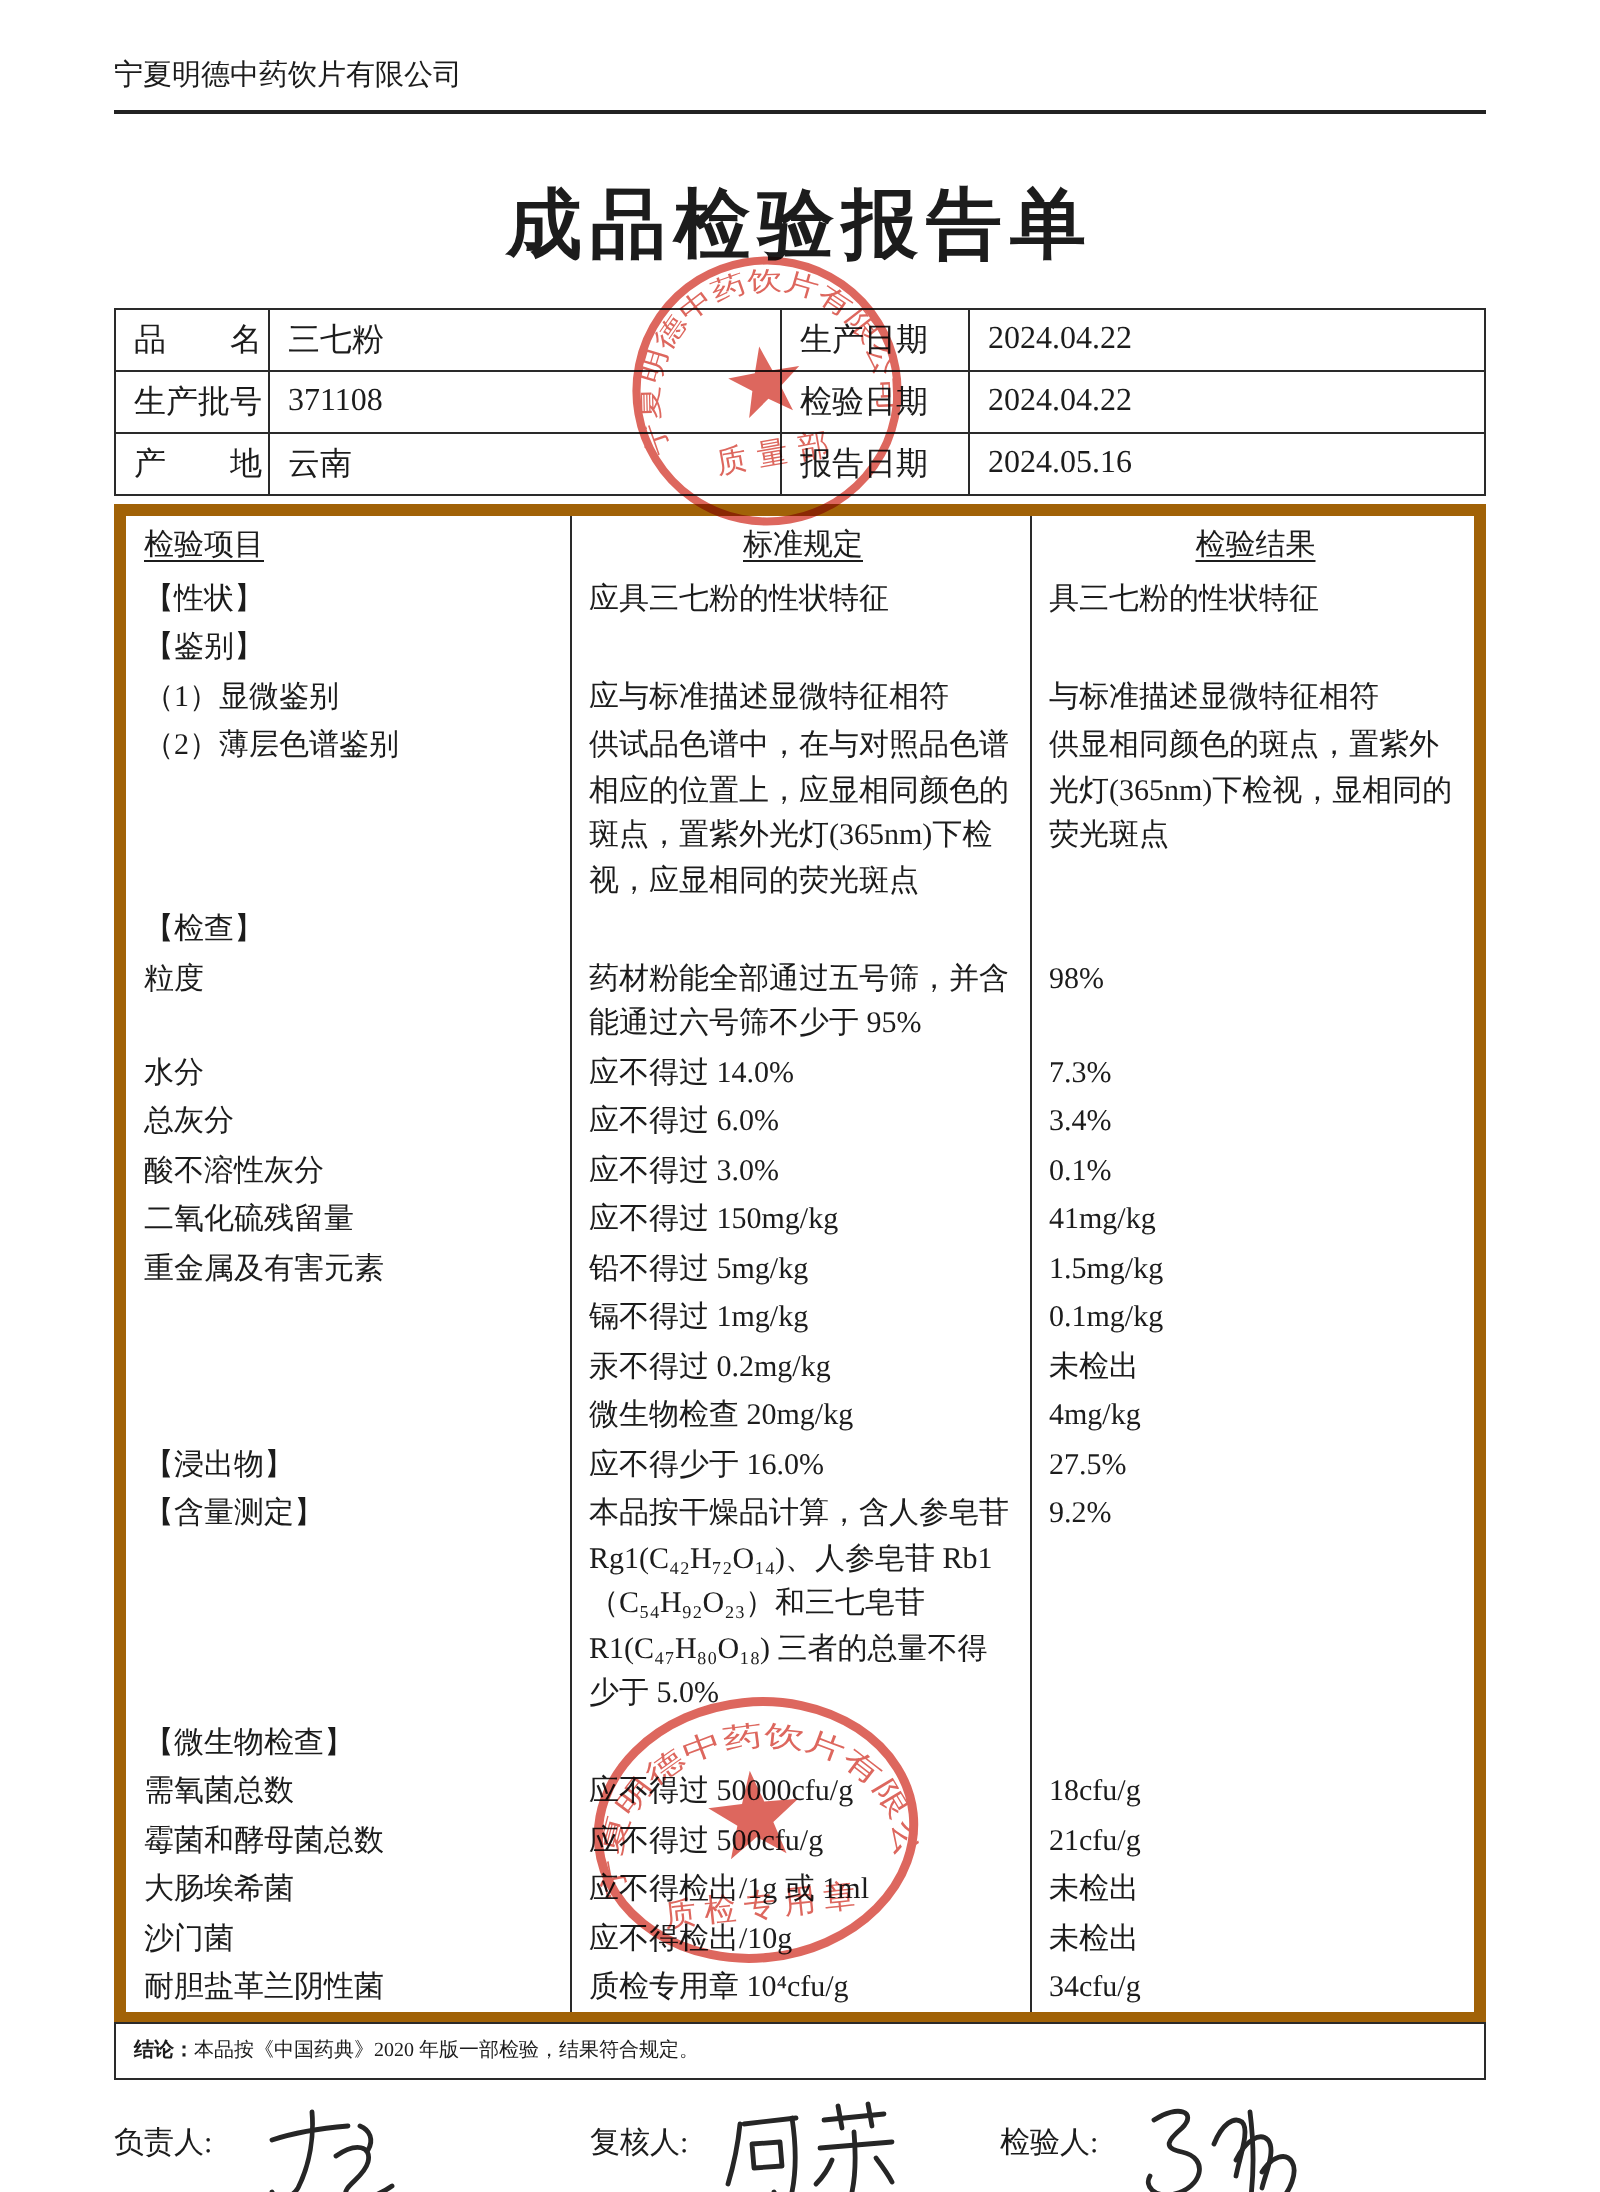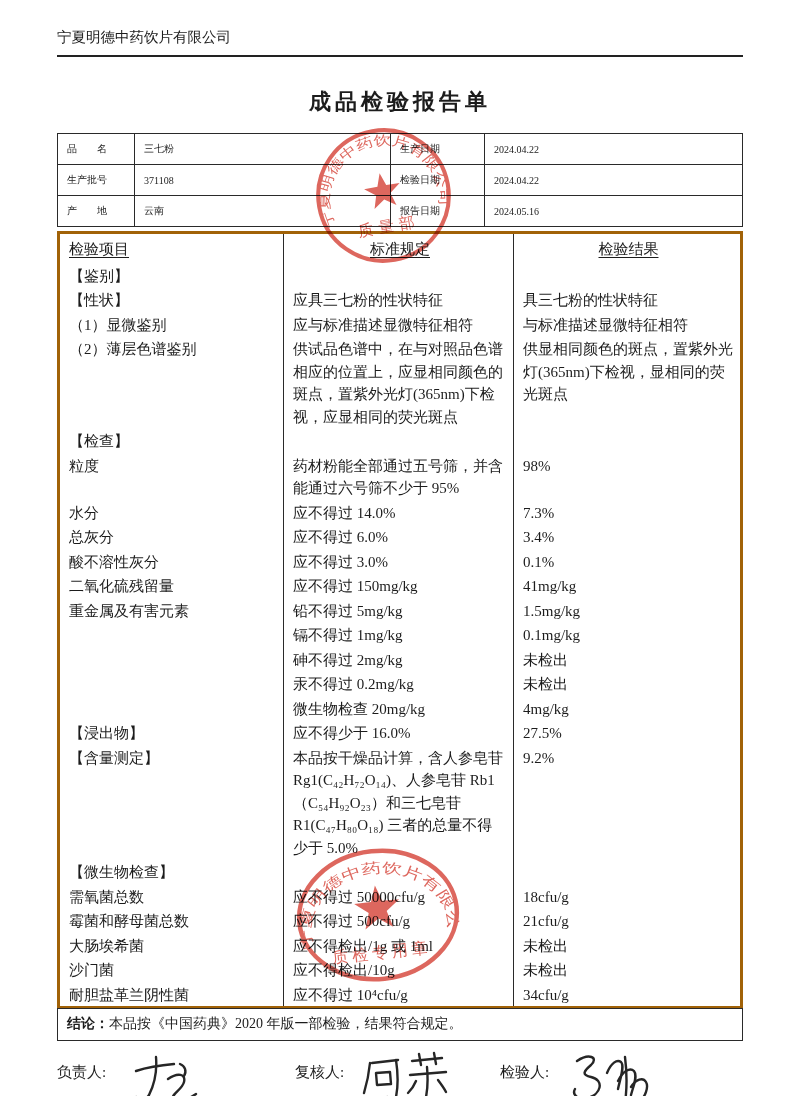--- a/index.html
+++ b/index.html
@@ -6,32 +6,32 @@
   body{
     width:800px;height:1096px;background:#ffffff;position:relative;overflow:hidden;
     font-family:"Liberation Serif","DejaVu Serif",serif;color:#1c1c1c;
   }
   .page{padding:28px 57px 0 57px;position:relative;}
   
   .doc-header{display:flex;justify-content:space-between;align-items:flex-end;
     font-size:14.5px;padding-bottom:8px;border-bottom:2px solid #222;}
   .doc-code{letter-spacing:0.5px;}
   
-  .title{text-align:center;font-size:22px;font-weight:bold;letter-spacing:4px;margin:30px 0 16px 0;}
+  .title{text-align:center;font-size:38px;font-weight:bold;letter-spacing:4px;margin:30px 0 16px 0;}
   
   table{border-collapse:collapse;width:100%;table-layout:fixed;}
-  .info-table td{border:1px solid #2a2a2a;height:30px;font-size:10px;padding:0 6px 0 9px;overflow:hidden;white-space:nowrap;}
-  .main-table{border:3px solid #a16207;margin-top:4px;}
+  .info-table td{border:1px solid #2a2a2a;height:30px;font-size:16px;padding:0 6px 0 9px;overflow:hidden;white-space:nowrap;}
+  .main-table{border:6px solid #a16207;margin-top:4px;}
   .main-table td{padding:0 6px 0 9px;vertical-align:top;line-height:22.5px;font-size:15px;overflow:hidden;}
   .main-table td + td{border-left:1px solid #2a2a2a;}
   .main-table .hdr td{text-align:center;padding-top:4px;padding-bottom:2px;}
   .main-table .hdr td:first-child{text-align:left;}
   .main-table .hdr span{text-decoration:underline;text-underline-offset:3px;}
   .main-table .body-row td{padding-top:2px;}
-  .conclusion{border:1px solid #2a2a2a;margin-top:-1px;padding:6px 9px 7px 9px;font-size:14px;}
+  .conclusion{border:1px solid #2a2a2a;margin-top:-1px;padding:6px 9px 7px 9px;font-size:10px;}
   .conclusion .c-label{font-weight:bold;}
   
   .signatures{display:flex;margin-top:10px;font-size:15px;}
   .sig-block{display:flex;align-items:flex-start;}
   .sig-block .role{padding-top:12px;white-space:nowrap;}
   .sig-1{width:238px;}
   .sig-2{width:205px;}
   .sig-3{flex:1;}
   .sig-svg{margin-left:14px;}
   .sig-svg path{fill:none;stroke:#262626;stroke-width:2.4;stroke-linecap:round;stroke-linejoin:round;}
@@ -86,30 +86,30 @@
         <col style="width:230px">
         <col>
       </colgroup>
     <tbody>
       <tr class="hdr">
         <td><span>检验项目</span></td>
         <td><span>标准规定</span></td>
         <td><span>检验结果</span></td>
       </tr>
     <tr class="body-row">
-      <td>【鉴别】</td>
-      <td></td>
-      <td></td>
-    </tr>
-        <tr class="body-row">
       <td>【性状】</td>
       <td>应具三七粉的性状特征</td>
       <td>具三七粉的性状特征</td>
     </tr>
         <tr class="body-row">
+      <td>【鉴别】</td>
+      <td></td>
+      <td></td>
+    </tr>
+        <tr class="body-row">
       <td>（1）显微鉴别</td>
       <td>应与标准描述显微特征相符</td>
       <td>与标准描述显微特征相符</td>
     </tr>
         <tr class="body-row">
       <td>（2）薄层色谱鉴别</td>
       <td>供试品色谱中，在与对照品色谱相应的位置上，应显相同颜色的斑点，置紫外光灯(365nm)下检视，应显相同的荧光斑点</td>
       <td>供显相同颜色的斑点，置紫外光灯(365nm)下检视，显相同的荧光斑点</td>
     </tr>
         <tr class="body-row">
@@ -147,25 +147,20 @@
       <td>铅不得过 5mg/kg</td>
       <td>1.5mg/kg</td>
     </tr>
         <tr class="body-row">
       <td></td>
       <td>镉不得过 1mg/kg</td>
       <td>0.1mg/kg</td>
     </tr>
         <tr class="body-row">
       <td></td>
-      <td>砷不得过 2mg/kg</td>
-      <td>未检出</td>
-    </tr>
-        <tr class="body-row">
-      <td></td>
       <td>汞不得过 0.2mg/kg</td>
       <td>未检出</td>
     </tr>
         <tr class="body-row">
       <td></td>
       <td>微生物检查 20mg/kg</td>
       <td>4mg/kg</td>
     </tr>
         <tr class="body-row">
       <td>【浸出物】</td>
@@ -197,21 +192,21 @@
       <td>应不得检出/1g 或 1ml</td>
       <td>未检出</td>
     </tr>
         <tr class="body-row">
       <td>沙门菌</td>
       <td>应不得检出/10g</td>
       <td>未检出</td>
     </tr>
         <tr class="body-row">
       <td>耐胆盐革兰阴性菌</td>
-      <td>应不得过 10⁴cfu/g</td>
+      <td>质检专用章 10⁴cfu/g</td>
       <td>34cfu/g</td>
     </tr>
       </tbody>
   </table>
 
   <div class="conclusion">
     <span class="c-label">结论：</span><span>本品按《中国药典》2020 年版一部检验，结果符合规定。</span>
   </div>
 
   <div class="signatures">

